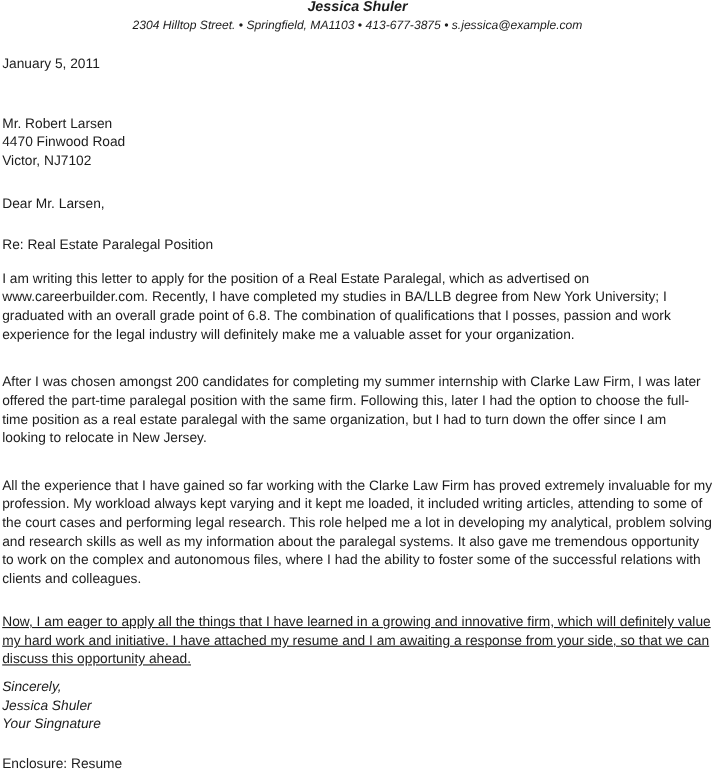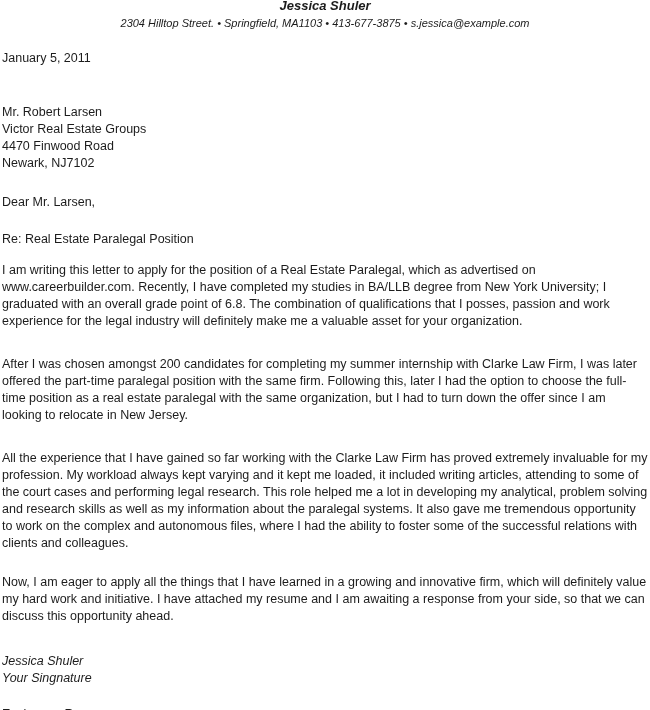--- a/index.html
+++ b/index.html
@@ -50,21 +50,21 @@
     margin-bottom: 20px;
   }
   .subject-line {
     margin-bottom: 14px;
   }
   .para {
     margin: 0 0 26px 0;
   }
   .para.p2 { }
   .para.p3 { margin-bottom: 22px; }
-  .para.p4 { margin-bottom: 28px; }
+  .para.p4 { margin-bottom: 8px; text-decoration: underline; }
   .closing-block {
     font-style: italic;
     margin-bottom: 19px;
   }
   .enclosure-line {
     margin: 0;
   }
 </style>
 </head>
 <body>
@@ -72,37 +72,37 @@
 <div class="page">
 
   <div class="sender-name">Jessica Shuler</div>
 
   <div class="sender-contact">2304 Hilltop Street. • Springfield, MA1103 • 413-677-3875 • s.jessica@example.com</div>
 
   <div class="date-line">January 5, 2011</div>
 
   <div class="recipient-block">
     <div>Mr. Robert Larsen</div>
-    <div>Victor Real Estate Groups</div>
     <div>4470 Finwood Road</div>
-    <div>Newark, NJ7102</div>
+    <div>Victor, NJ7102</div>
   </div>
 
   <div class="salutation">Dear Mr. Larsen,</div>
 
   <div class="subject-line">Re: Real Estate Paralegal Position</div>
 
   <p class="para p1">I am writing this letter to apply for the position of a Real Estate Paralegal, which as advertised on www.careerbuilder.com. Recently, I have completed my studies in BA/LLB degree from New York University; I graduated with an overall grade point of 6.8. The combination of qualifications that I posses, passion and work experience for the legal industry will definitely make me a valuable asset for your organization.</p>
 
   <p class="para p2">After I was chosen amongst 200 candidates for completing my summer internship with Clarke Law Firm, I was later offered the part-time paralegal position with the same firm. Following this, later I had the option to choose the full-time position as a real estate paralegal with the same organization, but I had to turn down the offer since I am looking to relocate in New Jersey.</p>
 
   <p class="para p3">All the experience that I have gained so far working with the Clarke Law Firm has proved extremely invaluable for my profession. My workload always kept varying and it kept me loaded, it included writing articles, attending to some of the court cases and performing legal research. This role helped me a lot in developing my analytical, problem solving and research skills as well as my information about the paralegal systems. It also gave me tremendous opportunity to work on the complex and autonomous files, where I had the ability to foster some of the successful relations with clients and colleagues.</p>
 
   <p class="para p4">Now, I am eager to apply all the things that I have learned in a growing and innovative firm, which will definitely value my hard work and initiative. I have attached my resume and I am awaiting a response from your side, so that we can discuss this opportunity ahead.</p>
 
   <div class="closing-block">
+    <div>Sincerely,</div>
     <div>Jessica Shuler</div>
     <div>Your Singnature</div>
   </div>
 
   <div class="enclosure-line">Enclosure: Resume</div>
 
 </div>
 
 </body></html>

